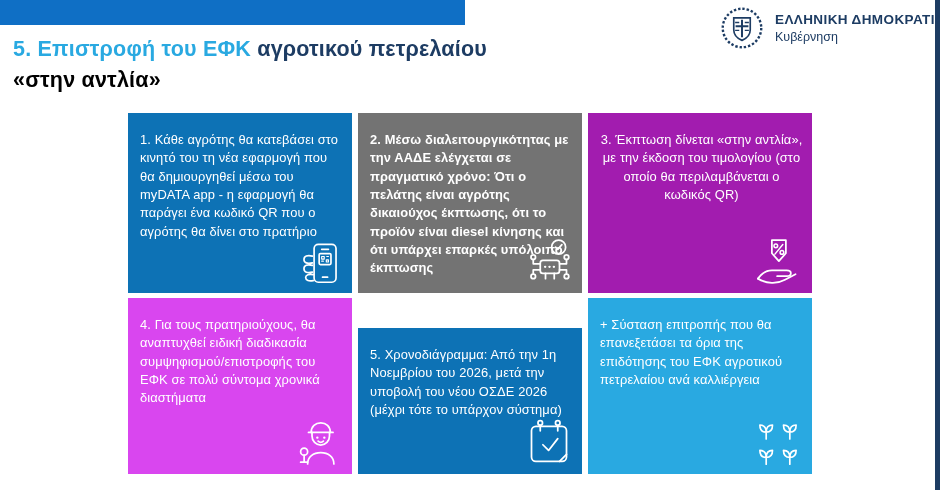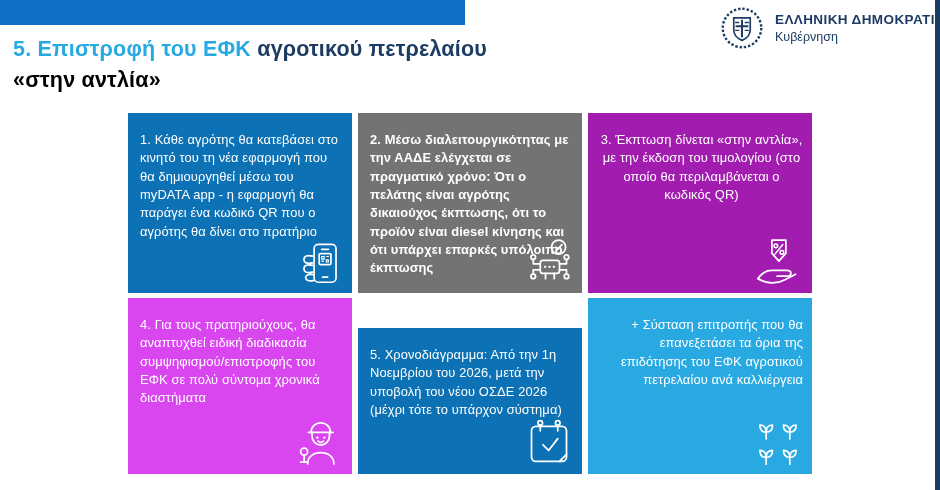--- a/index.html
+++ b/index.html
@@ -129,21 +129,21 @@
         <circle cx="22" cy="9" r="2.6"></circle>
           <path d="M22 12v6"></path>
         <circle cx="42" cy="9" r="2.6"></circle>
           <path d="M42 12v6"></path>
         <path d="M52 45l-8 8"></path>
         <path d="M25 34l6.5 6.5L42 27"></path>
       </svg>
     </span>
   </div>
 
-  <div class="card" style="background-color: rgb(41, 169, 225); text-align: right;">
+  <div class="card" style="background-color: rgb(41, 169, 225);">
     <p class="card-text">+ Σύσταση επιτροπής που θα επανεξετάσει τα όρια της επιδότησης του ΕΦΚ αγροτικού πετρελαίου ανά καλλιέργεια</p>
     <span class="card-icon">
       <svg width="58" height="54" viewBox="0 0 64 64">
         <g transform="translate(8,6)">
           <path d="M10 20v-9 M10 12C5 12 2.5 8.5 2.5 3.5 7.5 3.5 10 7 10 12z M10 12c5 0 7.5-3.5 7.5-8.5-5 0-7.5 3.5-7.5 8.5z"></path>
         </g>
         <g transform="translate(36,6)">
           <path d="M10 20v-9 M10 12C5 12 2.5 8.5 2.5 3.5 7.5 3.5 10 7 10 12z M10 12c5 0 7.5-3.5 7.5-8.5-5 0-7.5 3.5-7.5 8.5z"></path>
         </g>
         <g transform="translate(8,36)">

